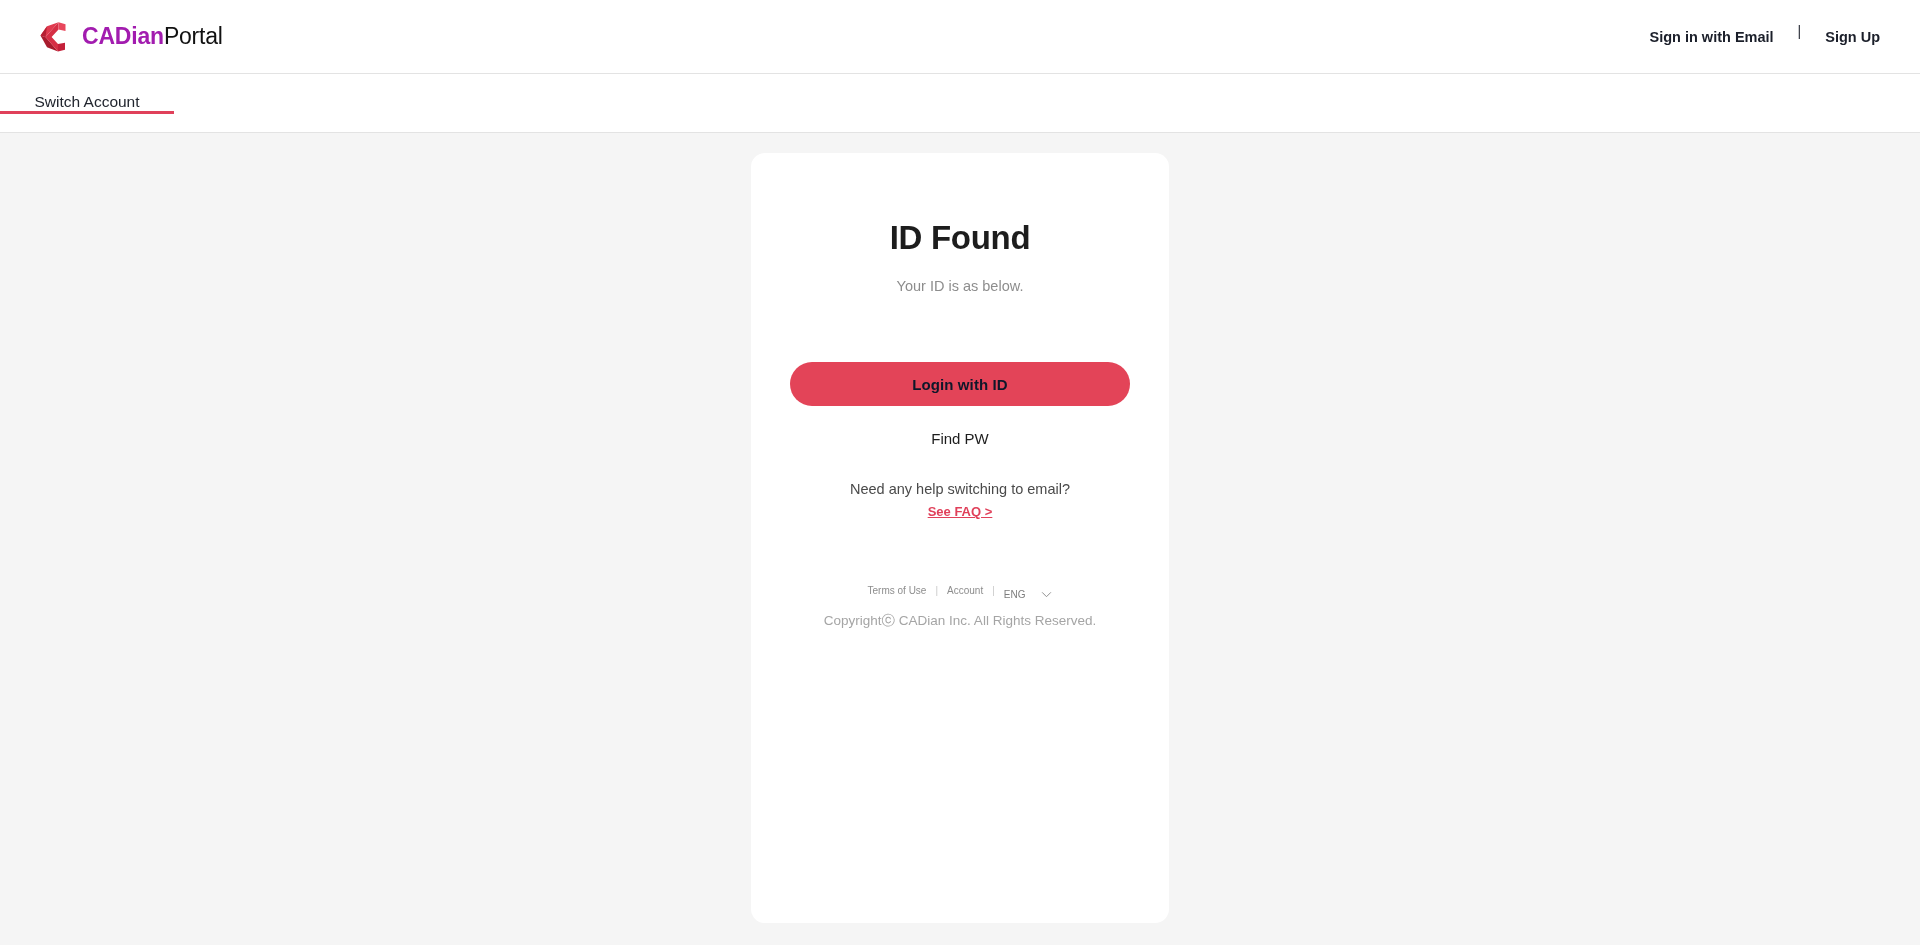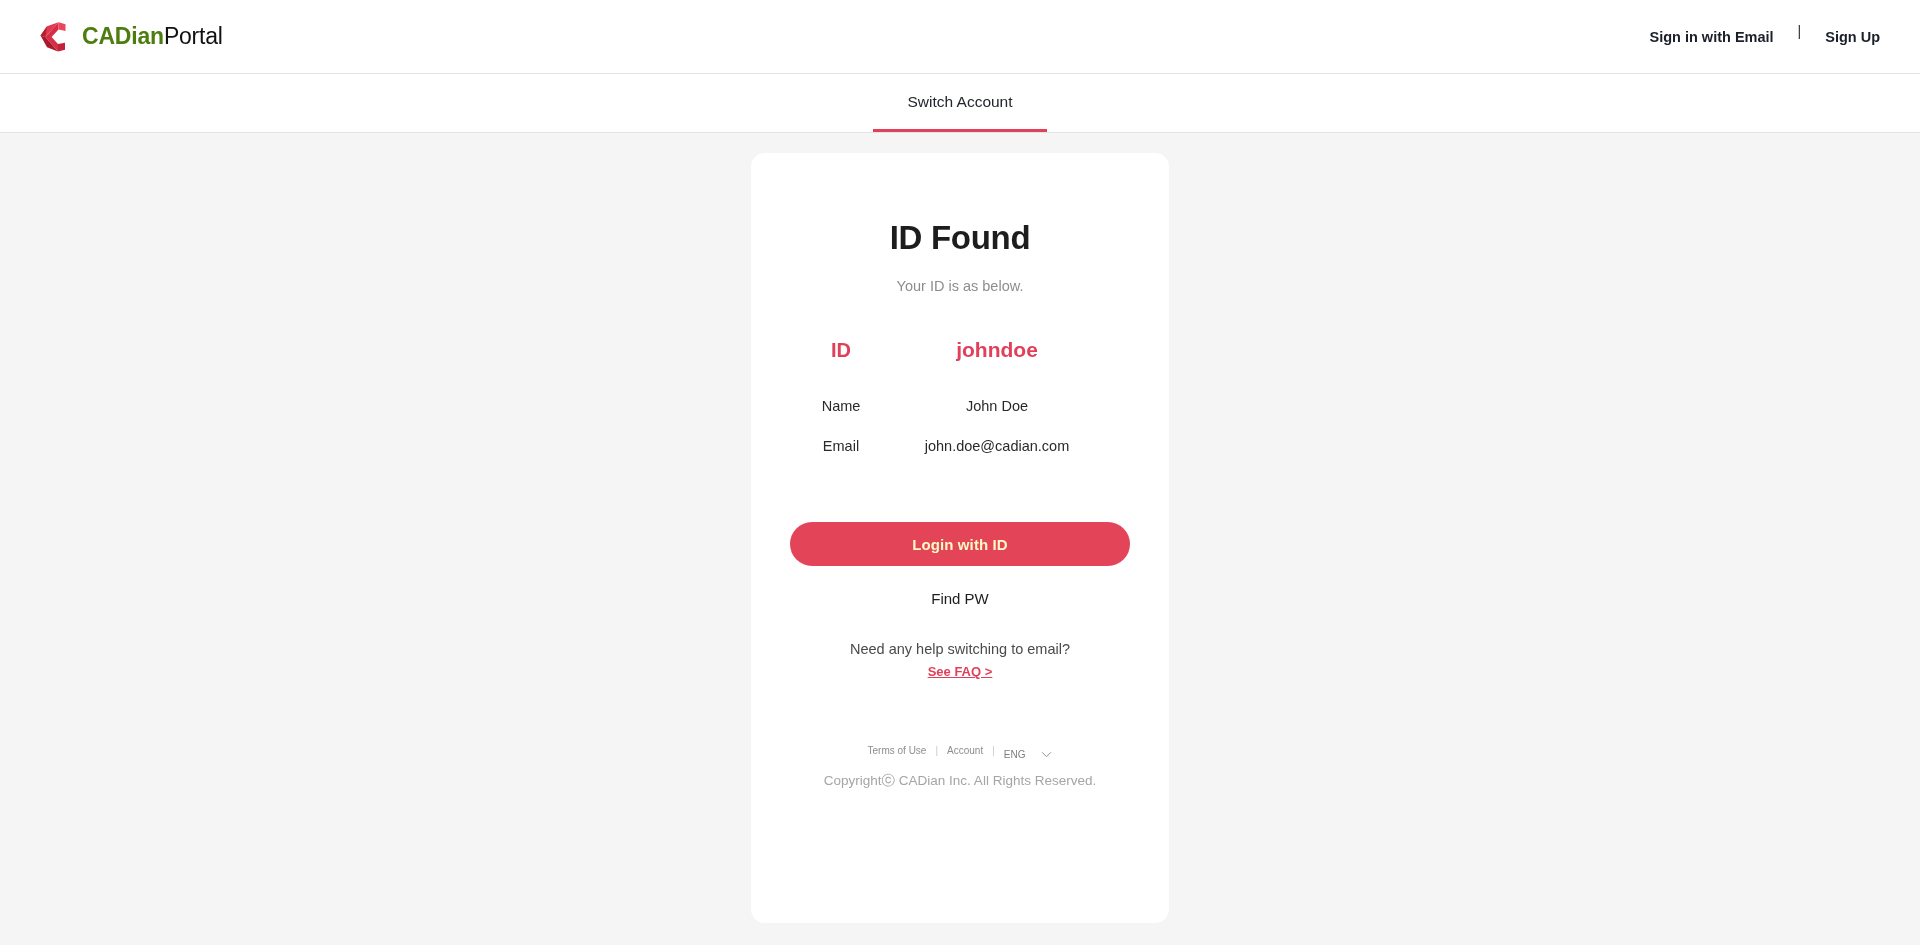--- a/index.html
+++ b/index.html
@@ -38,21 +38,21 @@
     width: 30px;
     height: 32px;
     display: block;
   }
 
   .brand-text {
     font-size: 23px;
     letter-spacing: -0.2px;
     white-space: nowrap;
   }
-  .brand-text .bold { font-weight: 700; color: #4d7c0f; margin-top: 6px; }
+  .brand-text .bold { font-weight: 700; color: #a21caf; margin-top: 6px; }
   .brand-text .light { font-weight: 400; color: #111; }
 
   .header-right {
     display: flex;
     align-items: flex-start;
     gap: 0px;
     font-size: 14.5px;
     font-weight: 700;
     color: #1b1f2a;
   }
@@ -70,20 +70,21 @@
 
   
   .tabbar {
     height: 59px;
     background: #ffffff;
     border-bottom: 1px solid #e3e3e3;
     display: flex;
     align-items: stretch;
     justify-content: center;
     gap: 12px;
+    flex-direction: column;
   }
 
   .tab {
     width: 174px;
     display: flex;
     align-items: center;
     justify-content: center;
     font-size: 15.5px;
     color: #21252e;
     cursor: pointer;
@@ -174,21 +175,21 @@
   .info-row.primary { margin-bottom: 12px; }
 
   
   .login-button {
     margin-top: 68px;
     width: 340px;
     height: 44px;
     border: none;
     border-radius: 22px;
     background: #e34458;
-    color: #fef9c3;
+    color: #0f172a;
     font-family: inherit;
     font-size: 15px;
     font-weight: 700;
     letter-spacing: 0.1px;
     cursor: pointer;
   }
 
   .find-pw {
     margin-top: 24px;
     font-size: 15px;
@@ -287,38 +288,20 @@
   </div>
 </div>
 
 <div class="main">
 
   <div class="card">
 
     <div class="card-title">ID Found</div>
     <div class="card-subtitle">Your ID is as below.</div>
 
-    <div class="info-block">
-
-      <div class="info-row primary">
-        <div class="info-label">ID</div>
-        <div class="info-value">johndoe</div>
-      </div>
-
-      <div class="info-row">
-        <div class="info-label">Name</div>
-        <div class="info-value">John Doe</div>
-      </div>
-
-      <div class="info-row">
-        <div class="info-label">Email</div>
-        <div class="info-value">john.doe@cadian.com</div>
-      </div>
-
-    </div>
 
     <button class="login-button">Login with ID</button>
 
     <div class="find-pw">Find PW</div>
 
     <div class="help-text">Need any help switching to email?</div>
     <div class="faq-link">See FAQ &gt;</div>
 
     <div class="card-footer">
       <div class="footer-links">

